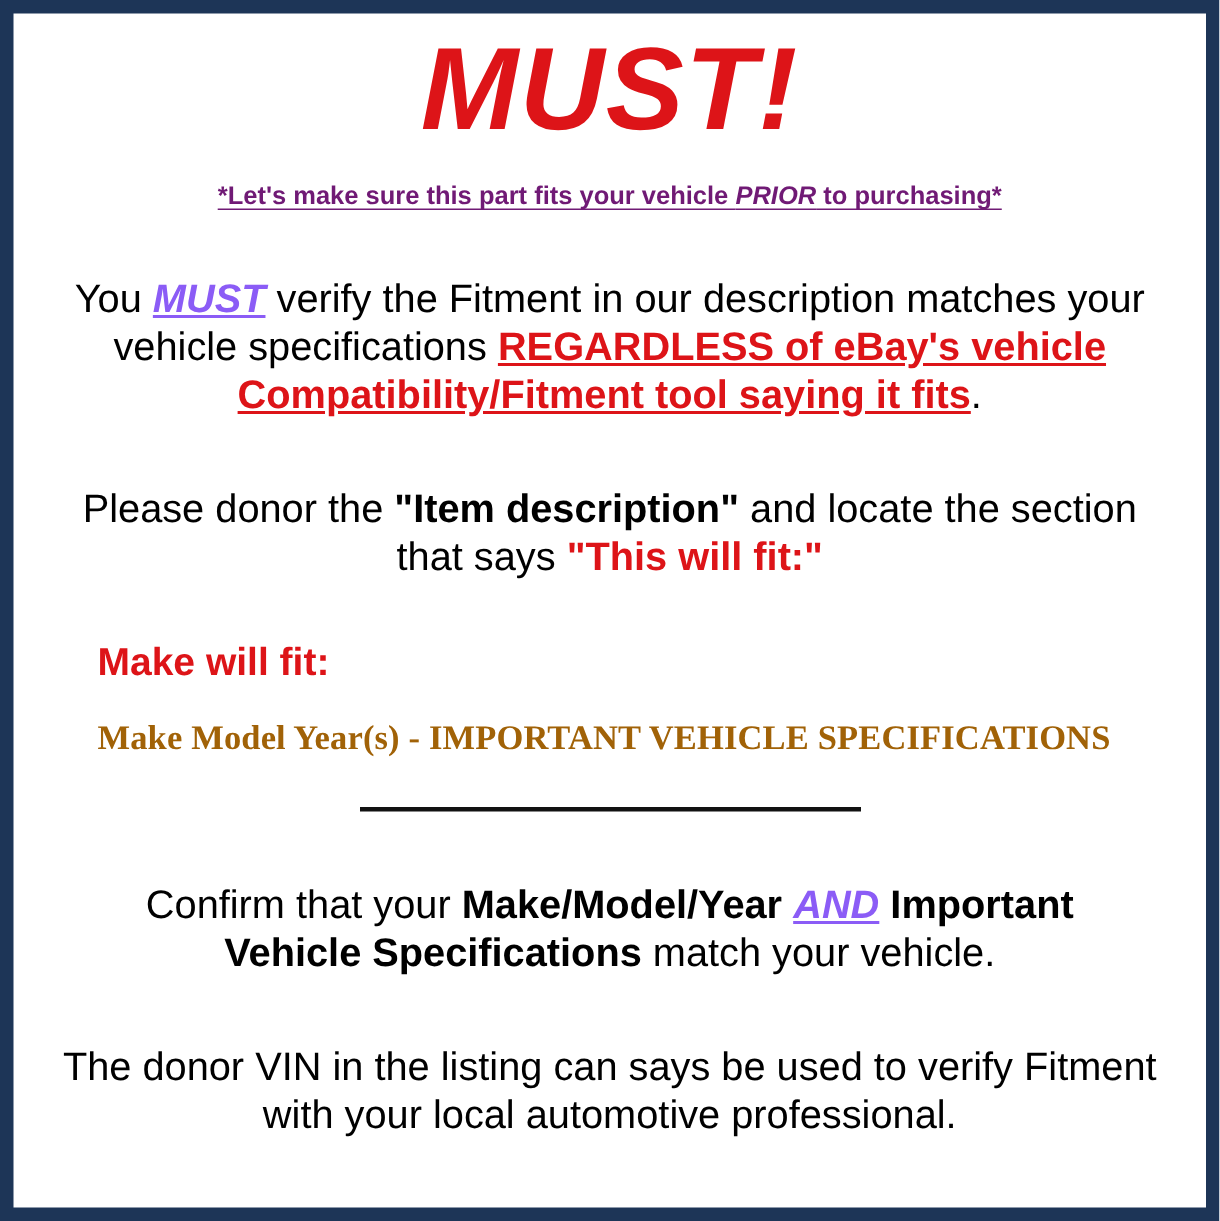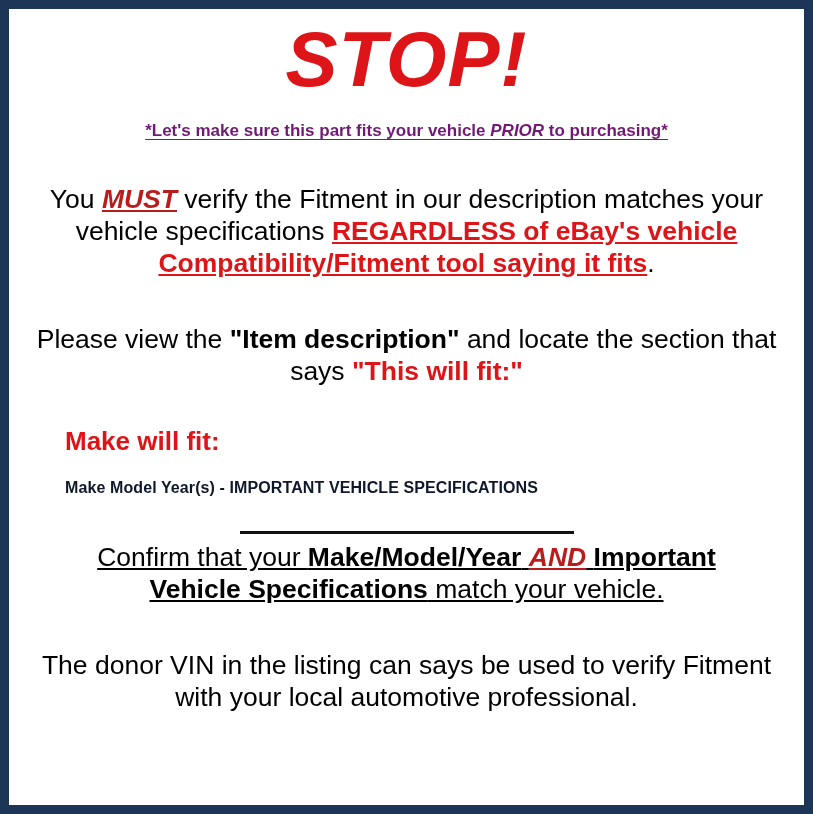--- a/index.html
+++ b/index.html
@@ -55,31 +55,31 @@
 
   
   .body-para {
     font-size: 26.5px;
     line-height: 1.21;
     color: #000000;
     margin: 0;
   }
   #must-para   { margin-top: 42px; padding: 0 16px; }
   #desc-para   { margin-top: 44px; padding: 0 12px; }
-  #confirm-para{ padding: 0 26px; text-decoration: underline; }
+  #confirm-para{ margin-top: 38px; padding: 0 26px; }
   #vin-para    { margin-top: 44px; padding: 0 12px; }
 
   .redbold-u {
     color: #dd1418;
     font-weight: bold;
     text-decoration: underline;
     text-underline-offset: 2px;
   }
   .redbolditalic-u {
-    color: #b91c1c;
+    color: #8b5cf6;
     font-weight: bold;
     font-style: italic;
     text-decoration: underline;
     text-underline-offset: 2px;
     text-align: right;
   }
   .blackbold { font-weight: bold; color: #000000; }
   .redbold   { font-weight: bold; color: #dd1418; }
 
   
@@ -100,25 +100,26 @@
   }
   #example-fit-line {
     font-size: 26px;
     font-weight: bold;
     color: #dd1418;
     line-height: 1.15;
     margin-top: 2px;
   }
   #example-spec-line {
     margin-top: 22px;
-    font-size: 16px;
+    font-size: 23px;
     font-weight: bold;
-    color: #0f172a;
+    color: #a16207;
     letter-spacing: 0.1px;
     white-space: nowrap;
+    font-family: Liberation Serif, serif;
   }
 
   
   #divider-wrap {
     margin-top: 26px;
     text-align: center;
   }
   #divider-rule {
     display: inline-block;
     width: 334px;
@@ -126,32 +127,32 @@
     background: #111111;
     vertical-align: middle;
   }
 </style>
 </head>
 <body>
 
 <div id="notice-card">
   <div id="notice-inner">
 
-    <div id="stop-heading">STOP!</div>
+    <div id="stop-heading">MUST!</div>
 
     <div id="subtitle-line">
       <span>*Let's make sure this part fits your vehicle </span><span class="i">PRIOR</span><span> to purchasing*</span>
     </div>
 
     <p id="must-para" class="body-para">
       <span>You </span><span class="redbolditalic-u">MUST</span><span> verify the Fitment in our description matches your vehicle specifications </span><span class="redbold-u">REGARDLESS of eBay's vehicle Compatibility/Fitment tool saying it fits</span><span>.</span>
     </p>
 
     <p id="desc-para" class="body-para">
-      <span>Please view the </span><span class="blackbold">"Item description"</span><span> and locate the section that says </span><span class="redbold">"This will fit:"</span>
+      <span>Please donor the </span><span class="blackbold">"Item description"</span><span> and locate the section that says </span><span class="redbold">"This will fit:"</span>
     </p>
 
     <div id="example-block">
       <div id="example-fit-line">Make will fit:</div>
       <div id="example-spec-line">Make Model Year(s) - IMPORTANT VEHICLE SPECIFICATIONS</div>
     </div>
 
     <div id="divider-wrap">
       <span id="divider-rule"></span>
     </div>

